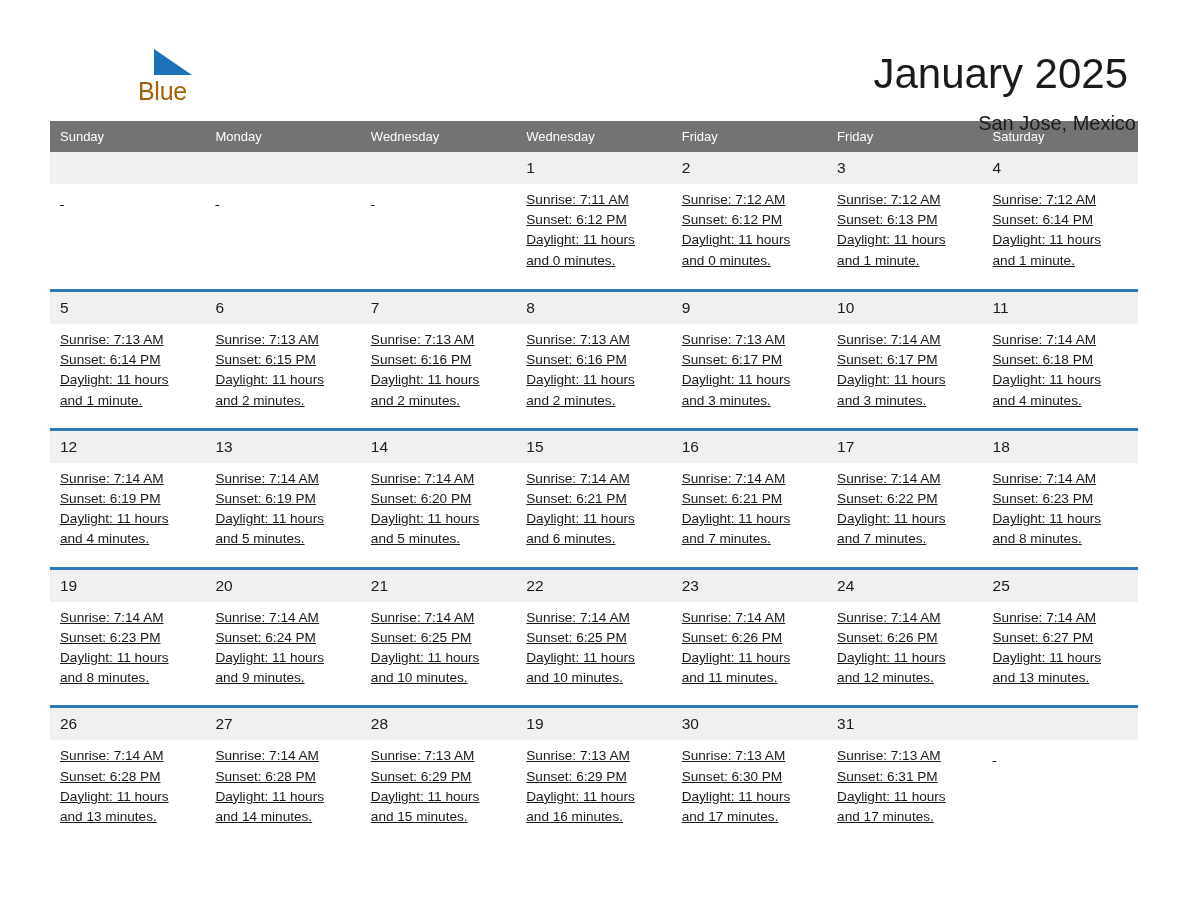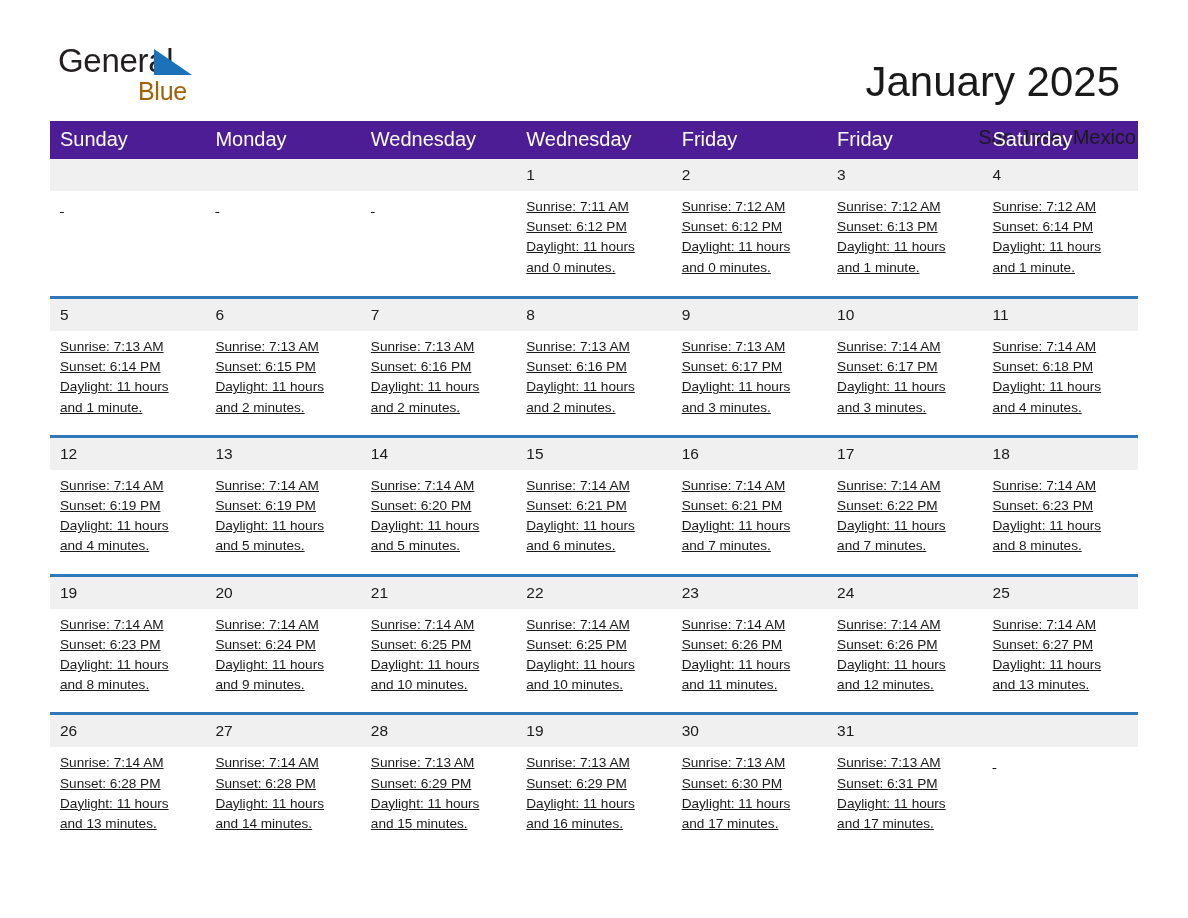--- a/index.html
+++ b/index.html
@@ -71,44 +71,44 @@
   .title-block {
     text-align: right;
     flex: 0 0 auto;
     padding-right: 2px;
   }
   .cal-title {
     font-size: 42px;
     line-height: 48px;
     color: #1a1a1a;
     font-weight: normal;
-    margin: 16px;
+    margin: 8px;
     letter-spacing: 0px;
   }
   .cal-subtitle {
     font-size: 20px;
     line-height: 30px;
     color: #1a1a1a;
     margin: 10px 0 0 0;
     font-weight: normal;
   }
 
   
   .calendar {
     width: 1088px;
     border-collapse: collapse;
     table-layout: fixed;
     margin-top: 11px;
   }
 
   .calendar th {
-    background: #4c1d95;
+    background: #737373;
     color: #ffffff;
     font-weight: normal;
-    font-size: 20px;
+    font-size: 13px;
     text-align: left;
     padding: 7px 0 8px 10px;
     border: none;
     height: 16px;
   }
 
   .weekrow-sep td {
     padding: 0;
     height: 3px;
     background: #2f78b9;
@@ -159,21 +159,20 @@
   }
 </style>
 </head>
 <body>
 
 <div class="page">
 
   <div class="header">
 
     <div class="brand">
-      <span class="brand-general">General</span>
       <span class="brand-triangle"></span>
       <span class="brand-blue">Blue</span>
     </div>
 
     <div class="title-block">
       <h1 class="cal-title">January 2025</h1>
       <div class="cal-subtitle">San Jose, Mexico</div>
     </div>
 
   </div>

